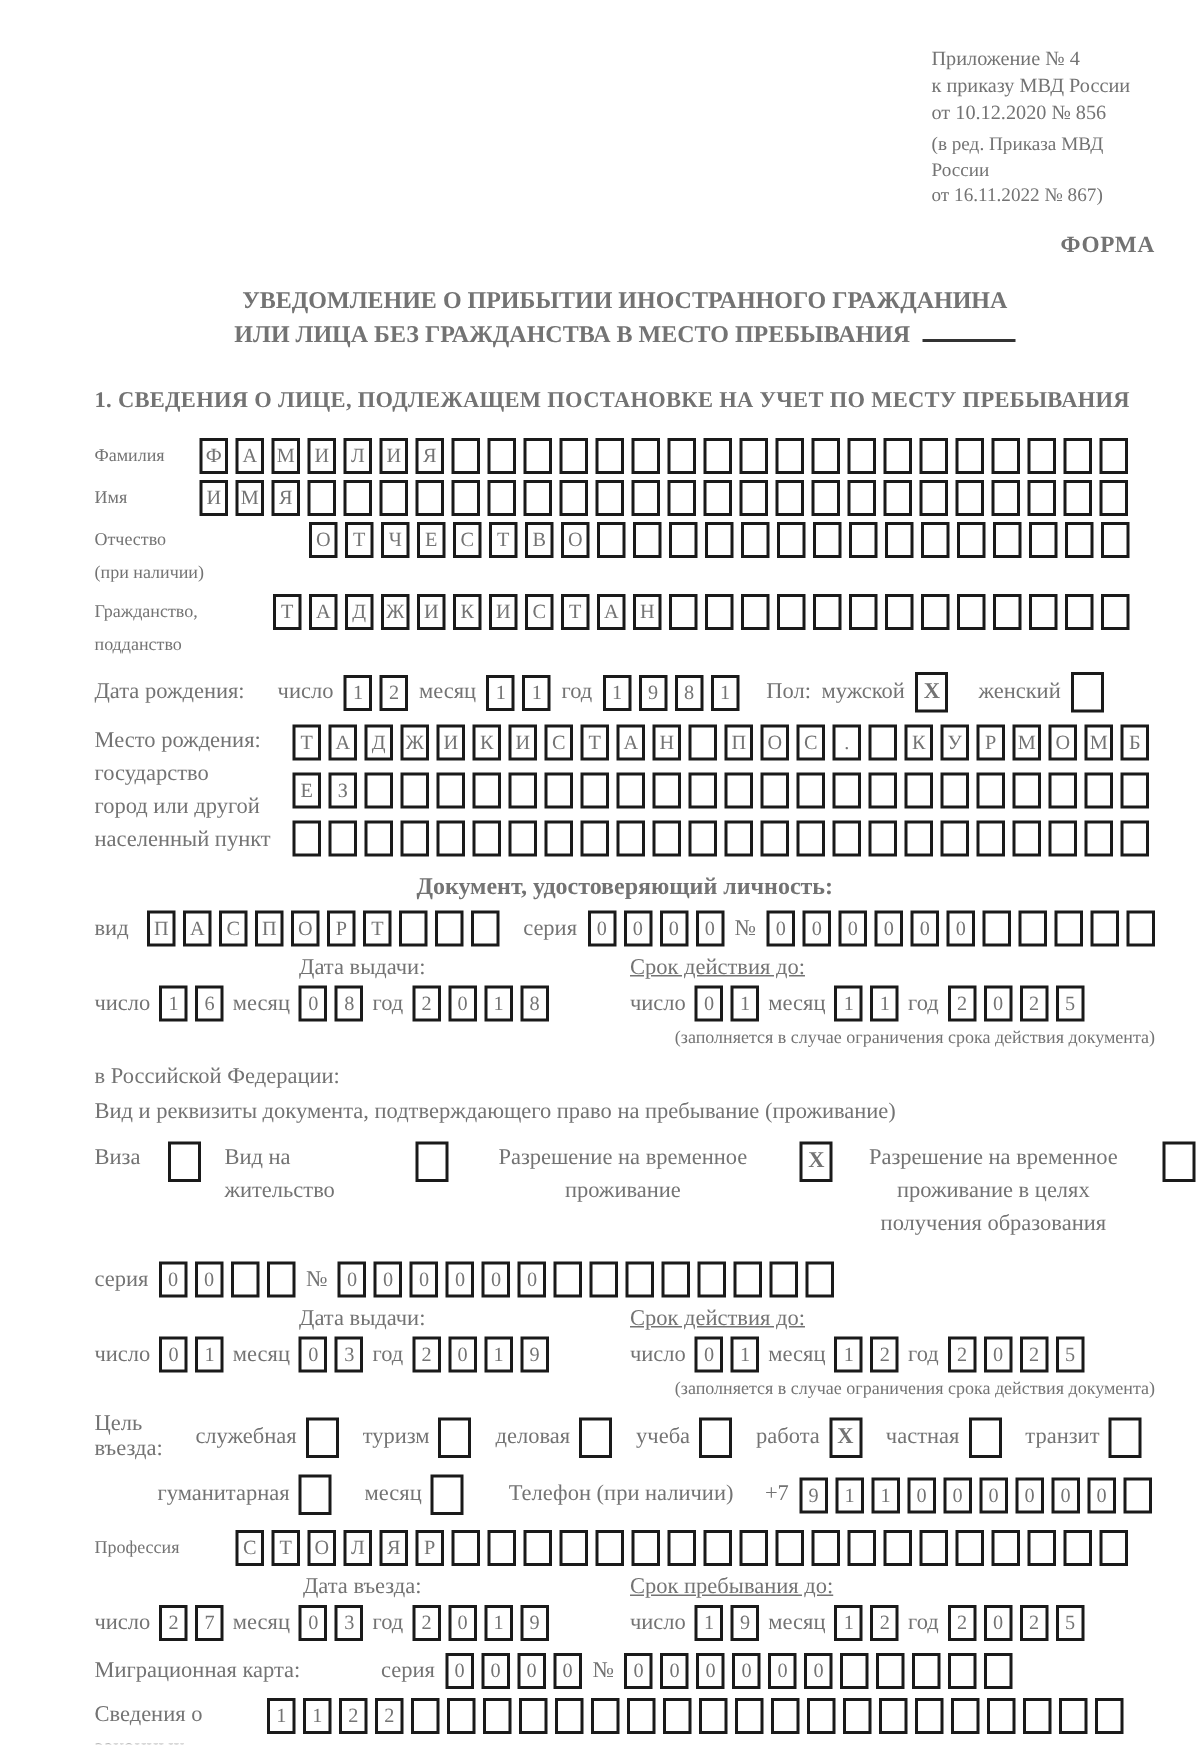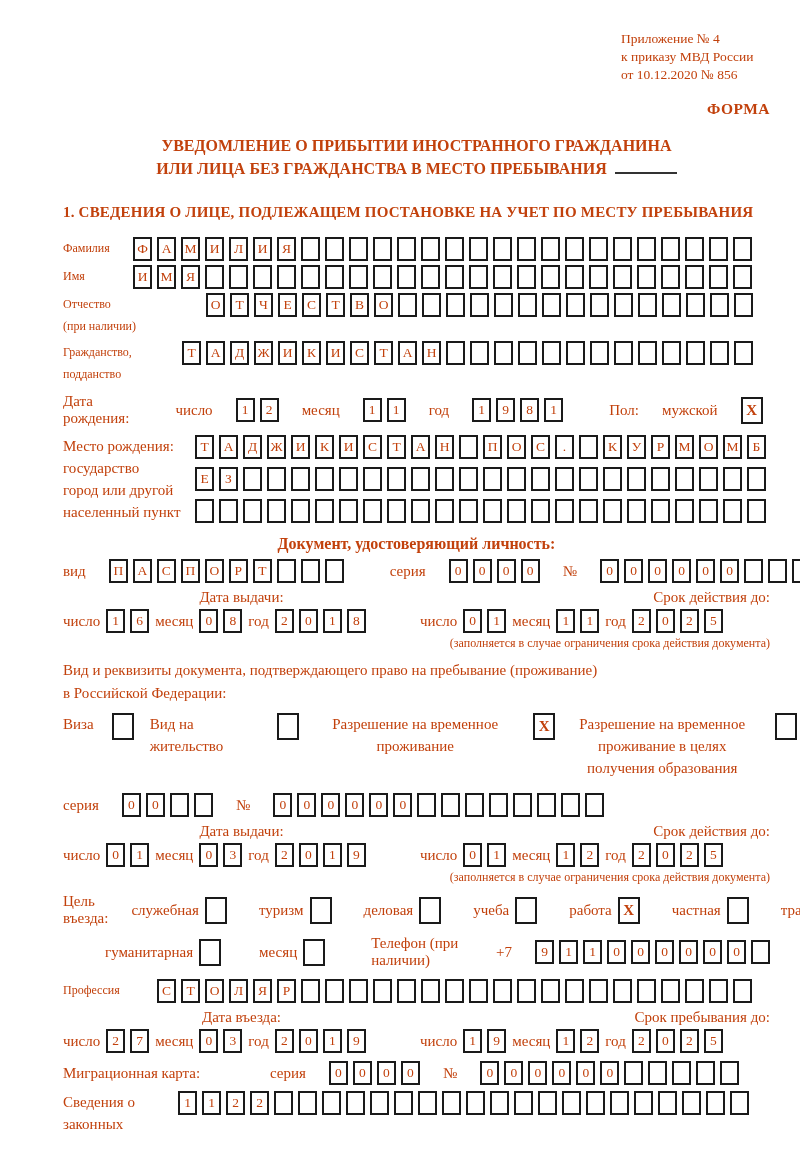--- a/index.html
+++ b/index.html
@@ -1,45 +1,45 @@
 <!DOCTYPE html>
 <html><head>
 <meta charset="utf-8">
 <style>
   html,body{margin:0;padding:0;background:#ffffff;}
   .page{width:800px;height:1163px;box-sizing:border-box;padding:30px 30px 0 63px;
-        font-family:"Liberation Serif","DejaVu Serif",serif;color:#c2410c;background:#fff;
+        font-family:"Liberation Serif","DejaVu Serif",serif;color:#737373;background:#fff;
         overflow:hidden;position:relative;}
   
   .applique{margin-left:558px;font-size:13.5px;line-height:18px;}
   .applique .note{margin-top:4px;font-size:12.8px;line-height:17px;}
   .forma{margin-top:16px;text-align:right;font-weight:bold;font-size:15.5px;letter-spacing:.5px;}
   
   .title{margin-top:16px;text-align:center;font-weight:bold;font-size:16px;line-height:23px;}
   .tline{display:inline-block;width:62px;border-bottom:2px solid #333;margin-left:8px;}
   .sect{margin-top:24px;margin-bottom:16px;font-weight:bold;font-size:15px;letter-spacing:.2px;}
   
   .frow{display:flex;align-items:flex-start;margin-bottom:4px;}
   .flabel{font-size:12px;line-height:22px;flex:none;}
   .cells{display:flex;gap:5px;flex-wrap:nowrap;}
   .cell{width:15px;height:20px;border:2px solid #1a1a1a;flex:none;display:flex;
         align-items:center;justify-content:center;font-size:13.5px;background:#fff;}
   .chk{width:18px;height:23px;border:2px solid #1a1a1a;flex:none;display:inline-flex;
        align-items:center;justify-content:center;font-size:15px;font-weight:bold;background:#fff;}
-  .irow{display:flex;align-items:center;font-size:15px;gap:23px;}
+  .irow{display:flex;align-items:center;font-size:15px;gap:7px;}
   .mt6{margin-top:6px;} .mt8{margin-top:8px;} .mt10{margin-top:10px;} .mt14{margin-top:14px;}
   
   .twocol{display:flex;align-items:flex-start;}
   .lblcol{flex:none;font-size:15px;line-height:22px;font-family:Liberation Serif, serif;}
   .rowstack .cells{margin-bottom:8px;}
   
   .dochead{text-align:center;font-weight:bold;font-size:16px;margin:4px 0 6px;}
   .dheads{display:flex;font-size:15px;margin-top:6px;}
   .dh-left{width:357px;text-align:center;flex:none;}
-  .dh-right{flex:1;text-align:right;}
+  .dh-right{flex:1;text-align:left;text-decoration:underline;}
   .drow{display:flex;align-items:center;font-size:15px;margin-top:3px;}
   .dgroup{display:flex;align-items:center;gap:6px;}
   .dg-left{width:357px;flex:none;}
   .footnote{font-size:12px;text-align:right;margin:3px 0 8px;}
   .intro{font-size:15px;line-height:23px;}
   
   .opts{display:flex;align-items:flex-start;margin-top:8px;font-size:15px;}
   .opt{display:flex;align-items:flex-start;gap:12px;}
   .opt .olbl{line-height:22px;}
   .opt .c2{width:196px;text-align:center;}
@@ -49,20 +49,24 @@
 </style>
 </head>
 <body>
 
 <div class="page">
 
   <div class="applique">
     <div>Приложение № 4</div>
     <div>к приказу МВД России</div>
     <div>от 10.12.2020 № 856</div>
+    <div class="note">
+      <div>(в ред. Приказа МВД России</div>
+      <div>от 16.11.2022 № 867)</div>
+    </div>
   </div>
   <div class="forma">ФОРМА</div>
 
   <div class="title">
     <div>УВЕДОМЛЕНИЕ О ПРИБЫТИИ ИНОСТРАННОГО ГРАЖДАНИНА</div>
     <div><span>ИЛИ ЛИЦА БЕЗ ГРАЖДАНСТВА В МЕСТО ПРЕБЫВАНИЯ</span><span class="tline"></span></div>
   </div>
 
   <div class="sect">1. СВЕДЕНИЯ О ЛИЦЕ, ПОДЛЕЖАЩЕМ ПОСТАНОВКЕ НА УЧЕТ ПО МЕСТУ ПРЕБЫВАНИЯ</div>
 
@@ -391,22 +395,22 @@
       <span class="cells">
           <span class="cell">2</span>
           <span class="cell">0</span>
           <span class="cell">2</span>
           <span class="cell">5</span>
         </span>
     </div>
   </div>
   <div class="footnote">(заполняется в случае ограничения срока действия документа)</div>
 
+  <div class="intro">в Российской Федерации:</div>
   <div class="intro">Вид и реквизиты документа, подтверждающего право на пребывание (проживание)</div>
-  <div class="intro">в Российской Федерации:</div>
 
   <div class="opts">
     <div class="opt">
       <span class="olbl">Виза</span>
       <span class="chk" style="margin-left:6px"></span>
     </div>
     <div class="opt" style="margin-left:16px">
       <span class="olbl">Вид на жительство</span>
       <span class="chk" style="margin-left:42px"></span>
     </div>

